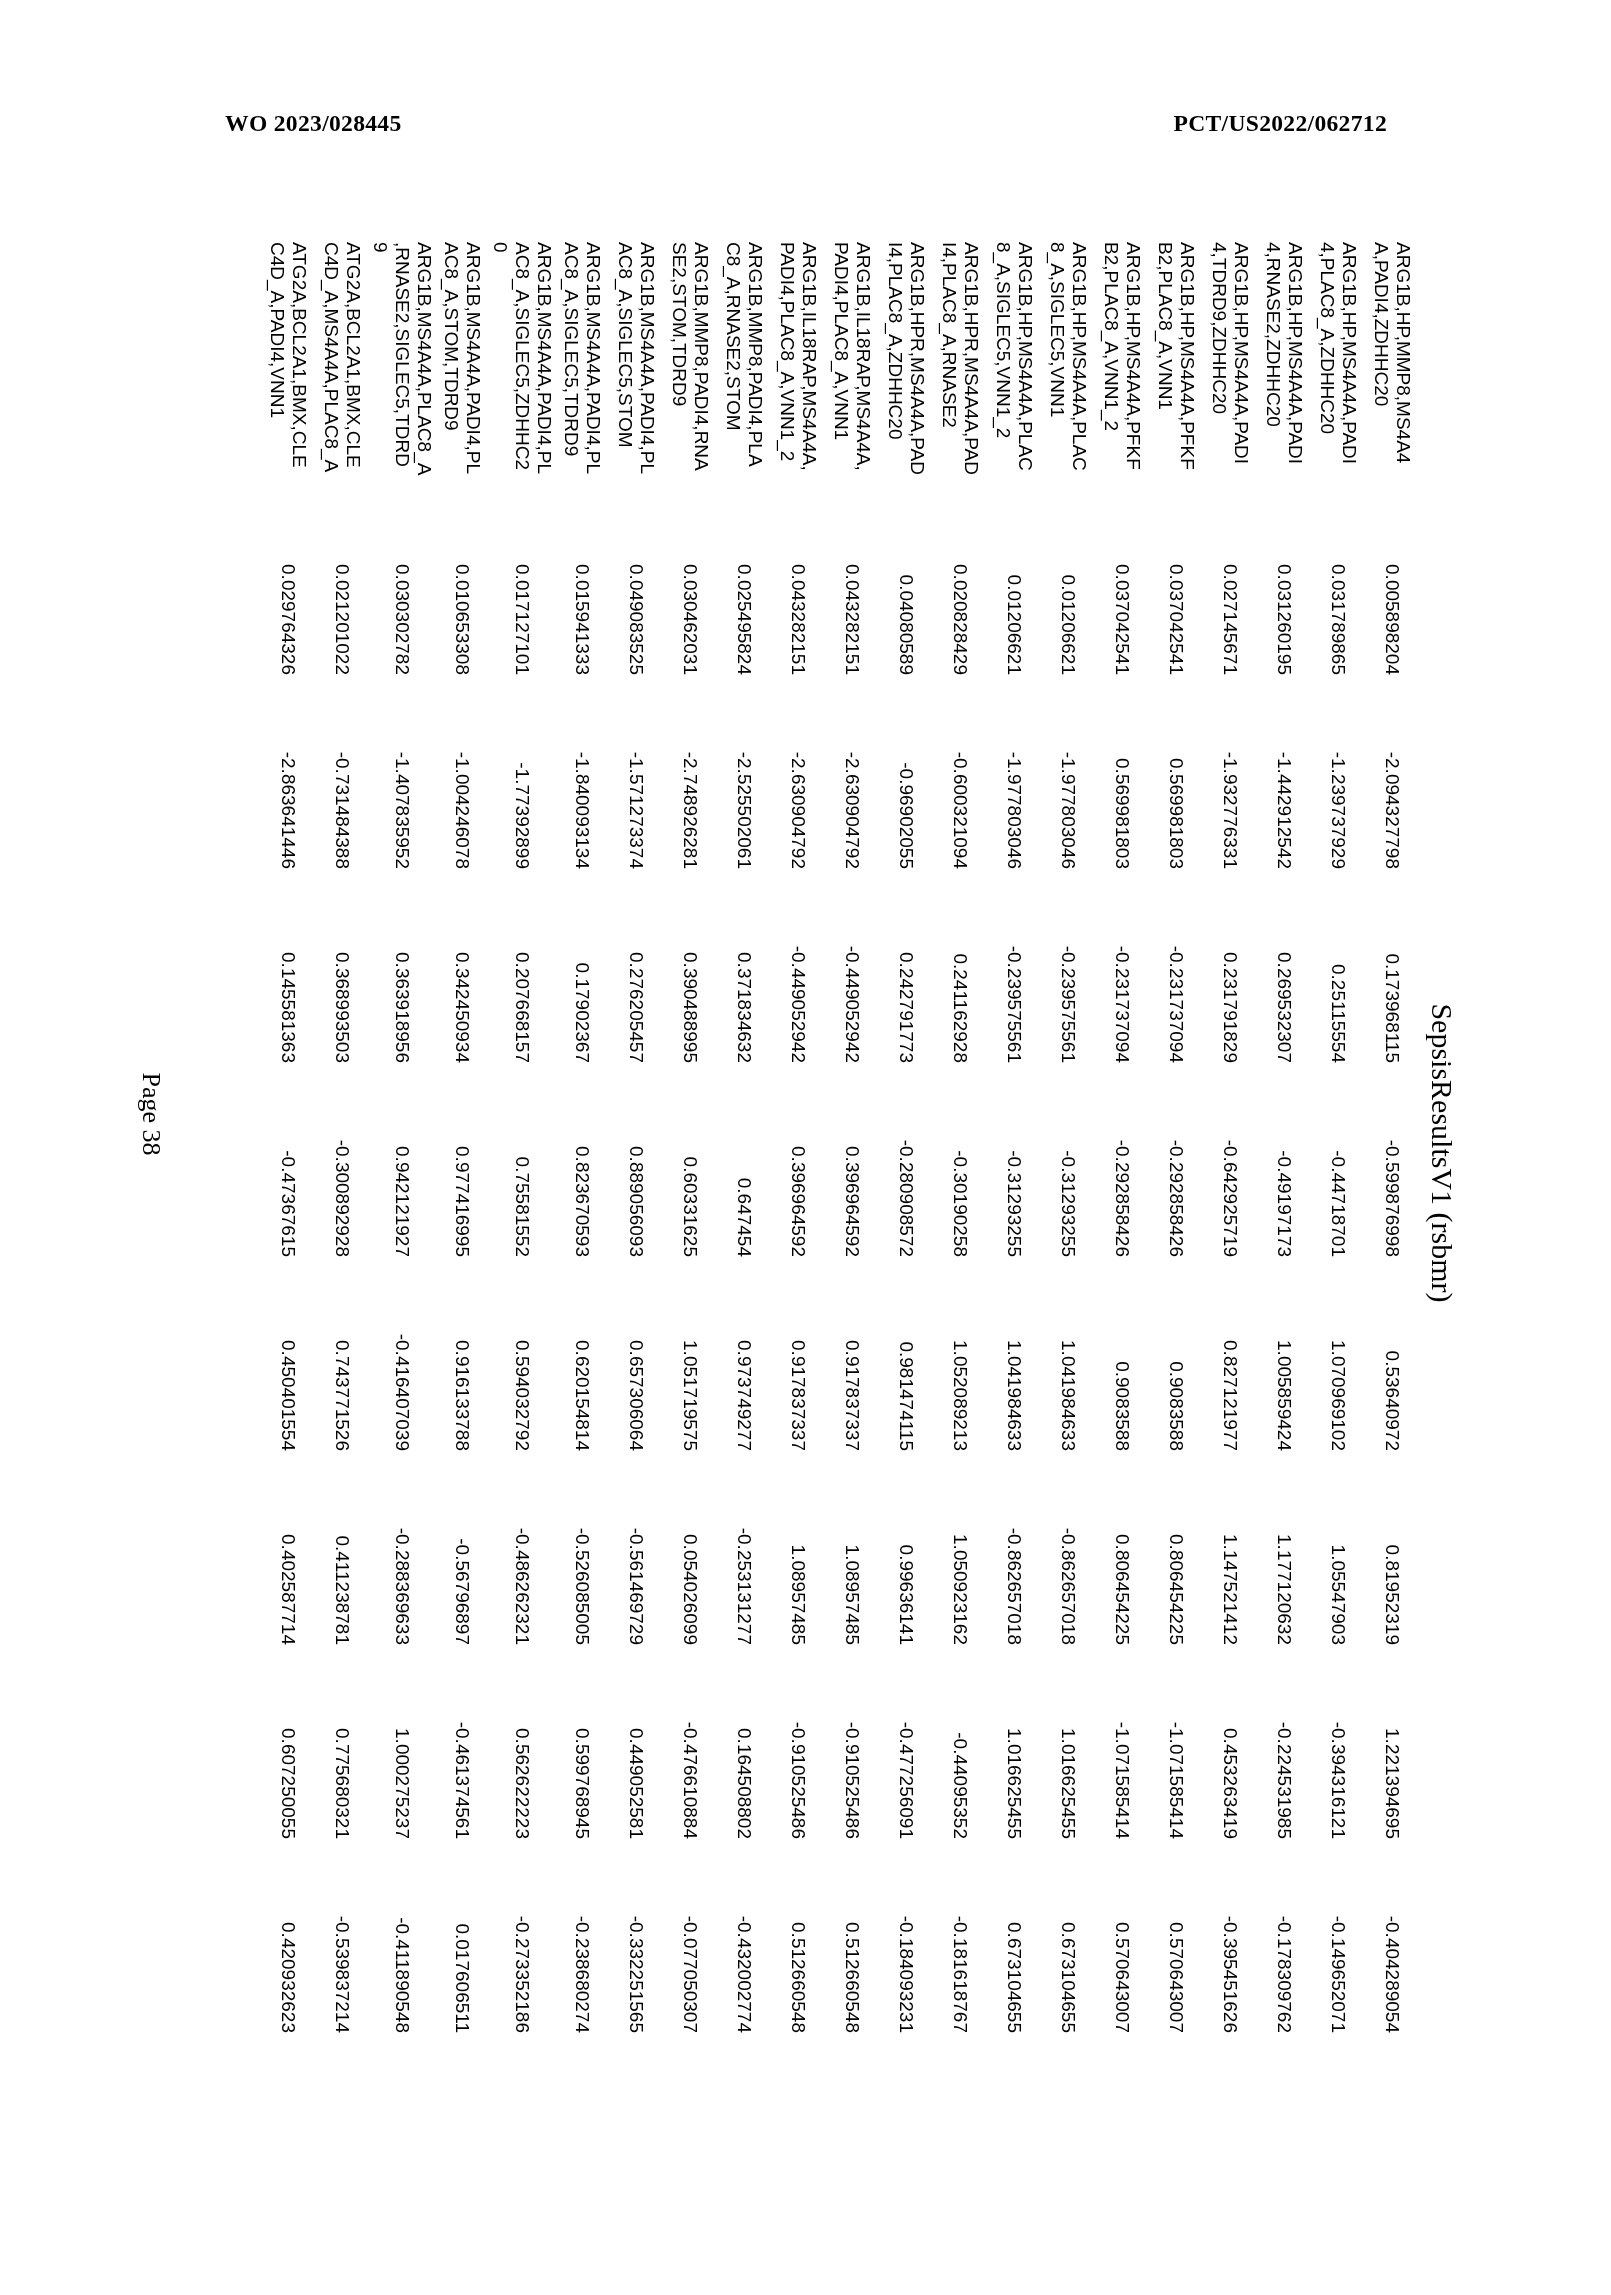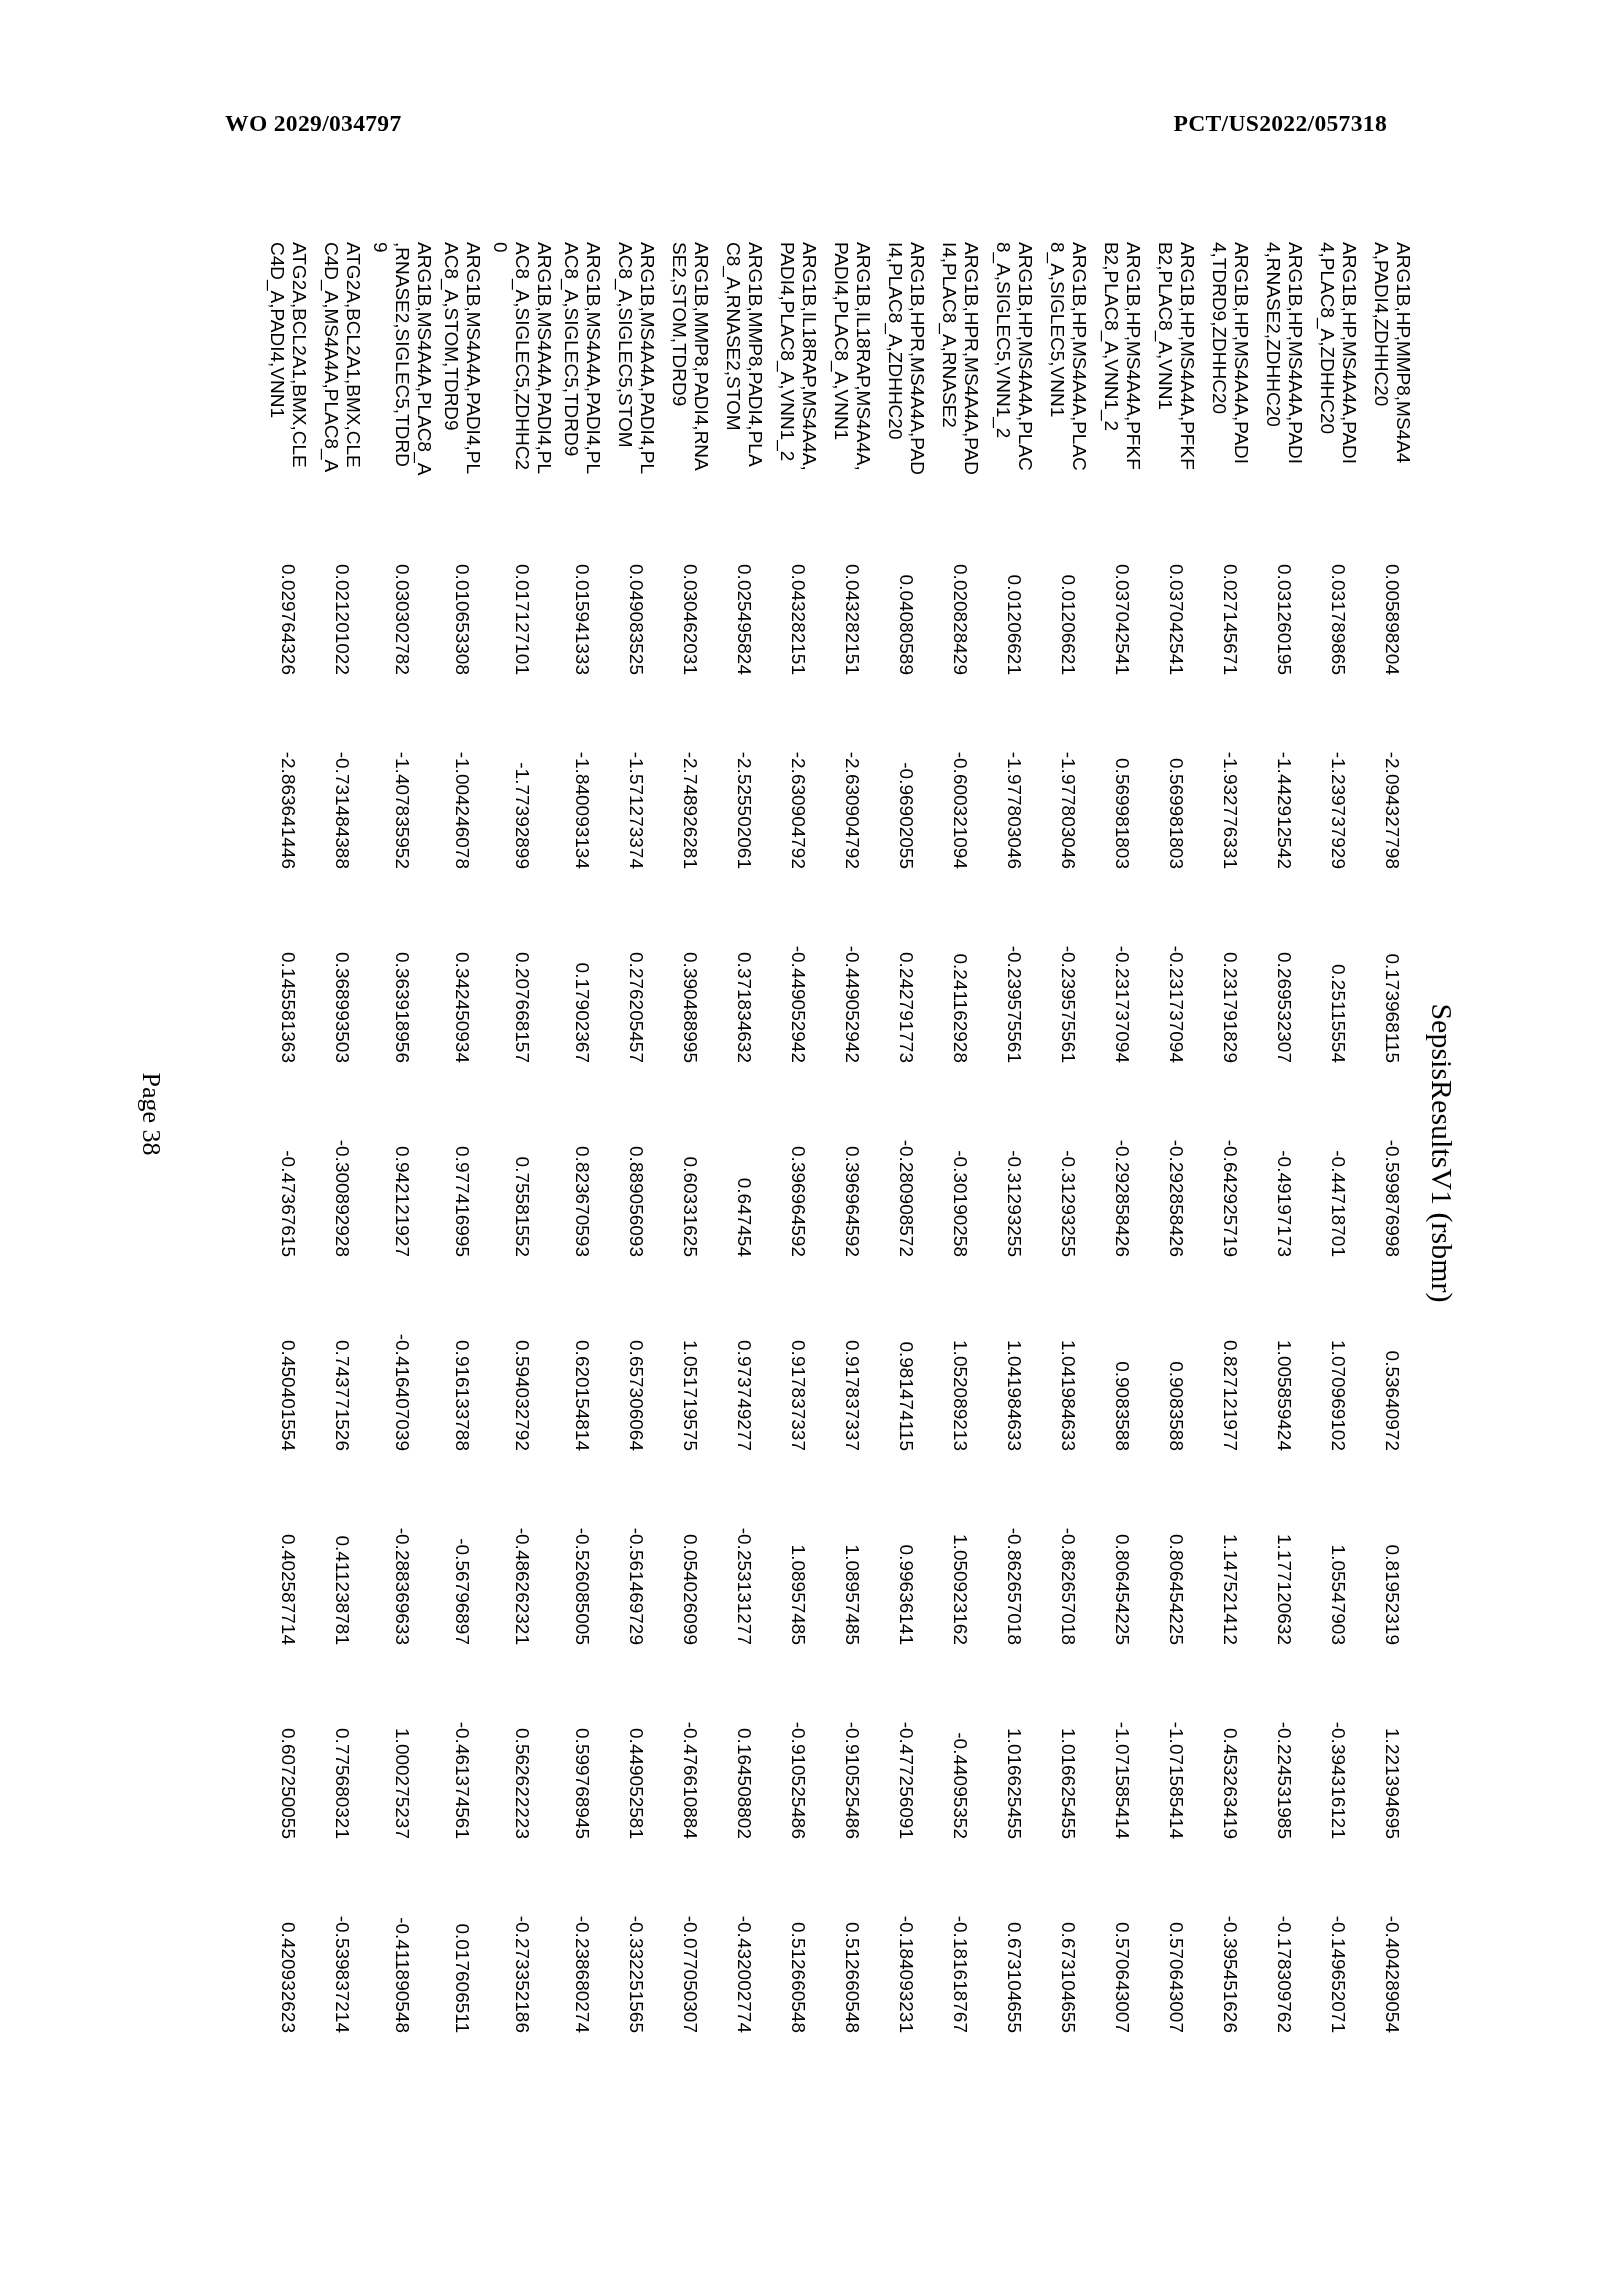--- a/index.html
+++ b/index.html
@@ -20,22 +20,22 @@
   .title { position: absolute; top: 0; left: 0; width: 100%; text-align: center; font-family: "Liberation Serif", serif; font-size: 30px; line-height: 37px; }
   table { position: absolute; top: 42px; left: 26px; border-collapse: collapse; font-family: "Liberation Sans", sans-serif; font-size: 19px; line-height: 22px; }
   td { vertical-align: middle; padding: 0; height: 54px; }
   td.label { width: 282px; text-align: left; white-space: pre-line; }
   td.num { width: 194px; text-align: right; padding-right: 0; white-space: nowrap; }
   td.num.c1 { width: 151px; }
 </style>
 </head>
 <body>
 
-<div class="hdr left">WO 2029/034797</div>
-<div class="hdr right">PCT/US2022/057318</div>
+<div class="hdr left">WO 2023/028445</div>
+<div class="hdr right">PCT/US2022/062712</div>
 
 <div class="rot">
   <div class="title">SepsisResultsV1 (rsbmr)</div>
   <table>
     <tbody id="tbody">
         <tr>
           <td class="label">ARG1B,HP,MMP8,MS4A4
 A,PADI4,ZDHHC20</td>
           <td class="num c1">0.005898204</td>
           <td class="num">-2.094327798</td>

